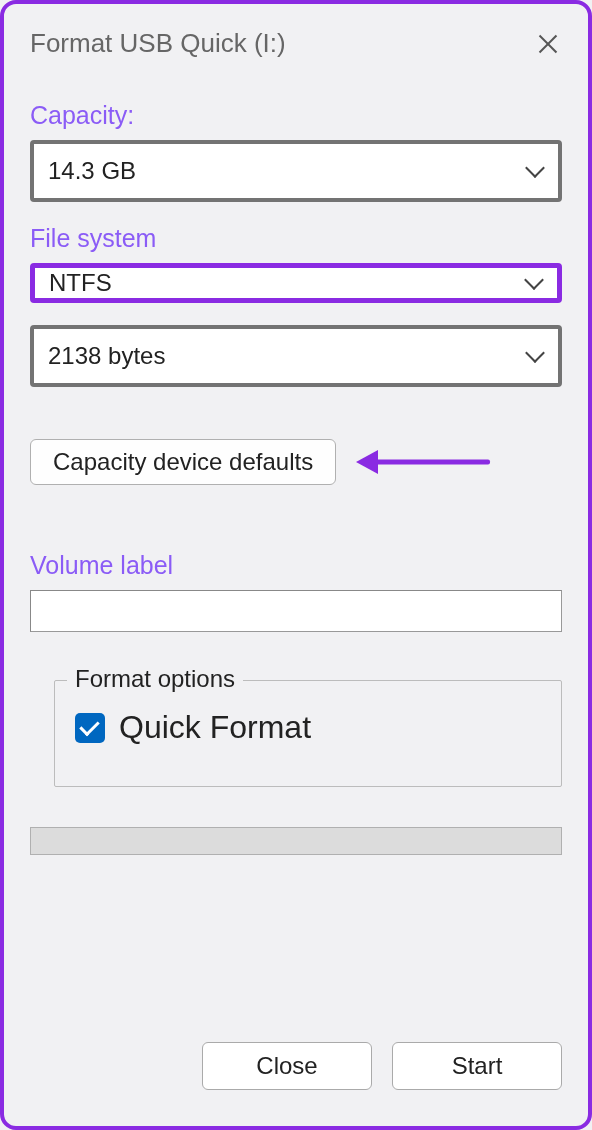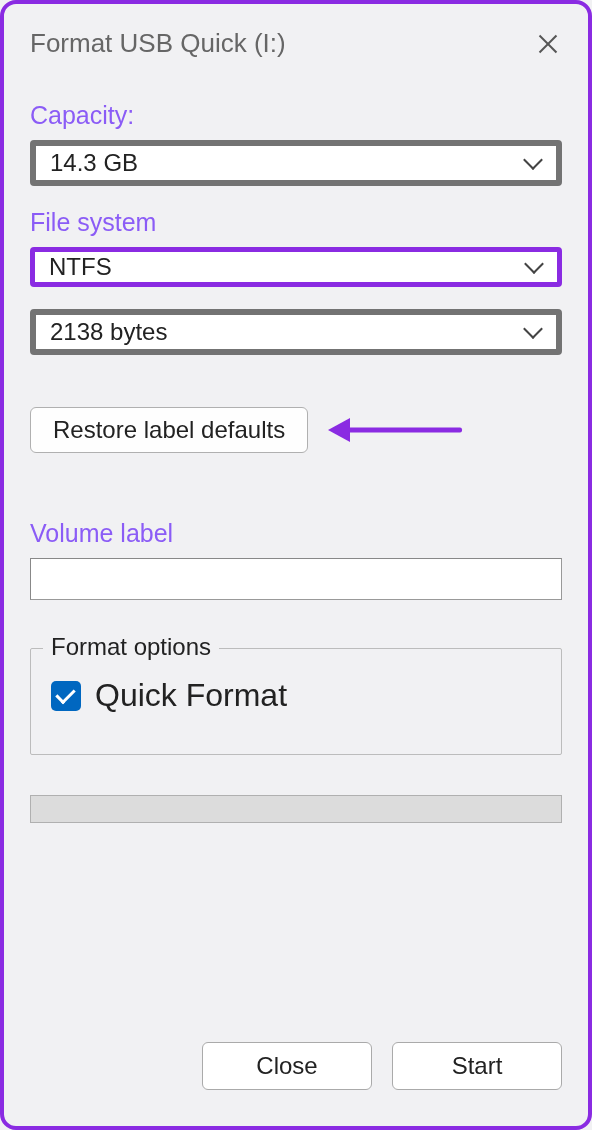--- a/index.html
+++ b/index.html
@@ -60,22 +60,22 @@
 
     .field-group { margin-top: 22px; }
     .field-label {
       font-size: 25px;
       color: #8b5cf6;
       margin-bottom: 10px;
       font-weight: 400;
     }
     .select-box {
       width: 100%;
-      height: 46px;
-      border: 6px solid #737373;
+      height: 62px;
+      border: 4px solid #737373;
       border-radius: 4px;
       background: #fff;
       display: flex;
       align-items: center;
       justify-content: space-between;
       padding: 0 14px;
       font-size: 24px;
       color: #222;
       cursor: pointer;
     }
@@ -156,20 +156,21 @@
       font-size: 22px;
       font-family: inherit;
     }
 
     .groupbox {
       position: relative;
       border: 1px solid #bcbcbc;
       border-radius: 2px;
       margin-top: 48px;
       padding: 28px 20px 40px 20px;
+      margin-left: 24px;
     }
     .groupbox-legend {
       position: absolute;
       top: -16px;
       left: 12px;
       background: #f1f1f3;
       padding: 0 8px;
       font-size: 24px;
       color: #222;
     }
@@ -259,21 +260,21 @@
   </div>
 
   <div class="field-group">
     <div class="select-box">
       <span>2138 bytes</span>
       <span class="chevron"></span>
     </div>
   </div>
 
   <div class="restore-row">
-    <button class="restore-btn">Restore label defaults</button>
+    <button class="restore-btn">Capacity device defaults</button>
     <div class="arrow-annot"></div>
   </div>
 
   <div class="field-group" style="margin-top:66px;">
     <div class="field-label">Volume label</div>
     <input type="text" class="text-input" value="" style="">
   </div>
 
   <div class="groupbox">
     <div class="groupbox-legend">Format options</div>

